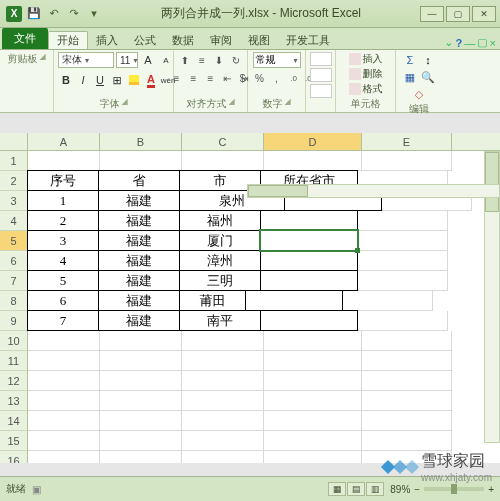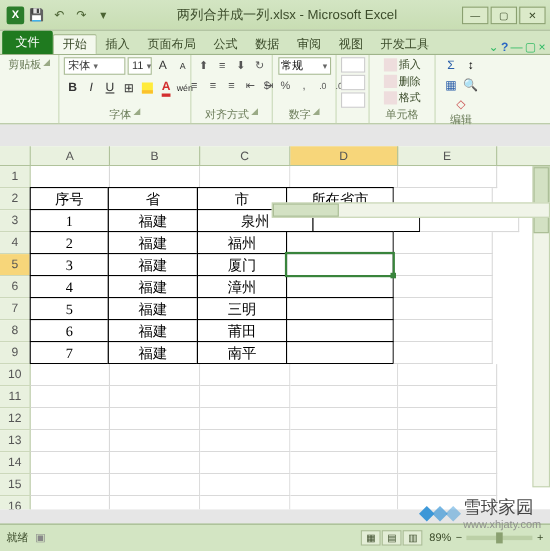--- a/index.html
+++ b/index.html
@@ -305,21 +305,20 @@
     <span class="wbtn">—</span>
     <span class="wbtn">▢</span>
     <span class="wbtn">✕</span>
   </div>
 </div>
 
 <div class="ribbon-tabs">
   <div class="file-tab">文件</div>
   <div class="tab active">开始</div>
   <div class="tab">插入</div>
-  <div class="tab">页面布局</div>
   <div class="tab">公式</div>
   <div class="tab">数据</div>
   <div class="tab">审阅</div>
   <div class="tab">视图</div>
   <div class="tab">开发工具</div>
   <div class="help-area">
     <span>⌄</span>
     <span style="color:#2b68c4;font-weight:bold;">?</span>
     <span>—</span>
     <span>▢</span>
@@ -533,21 +532,21 @@
         <div class="cell bord" style="width: 72px;">5</div>
         <div class="cell bord" style="width: 82px;">福建</div>
         <div class="cell bord" style="width: 82px;">三明</div>
         <div class="cell bord" style="width: 98px;"></div>
         <div class="cell" style="width: 90px;"></div>
       </div>
       <div class="grid-row">
         <div class="rowh">8</div>
         <div class="cell bord" style="width: 72px;">6</div>
         <div class="cell bord" style="width: 82px;">福建</div>
-        <div class="cell bord" style="width: 82px;">莆田</div>
+        <div class="cell bord" style="width: 67px;">莆田</div>
         <div class="cell bord" style="width: 98px;"></div>
         <div class="cell" style="width: 90px;"></div>
       </div>
       <div class="grid-row">
         <div class="rowh">9</div>
         <div class="cell bord" style="width: 72px;">7</div>
         <div class="cell bord" style="width: 82px;">福建</div>
         <div class="cell bord" style="width: 82px;">南平</div>
         <div class="cell bord" style="width: 98px;"></div>
         <div class="cell" style="width: 90px;"></div>

